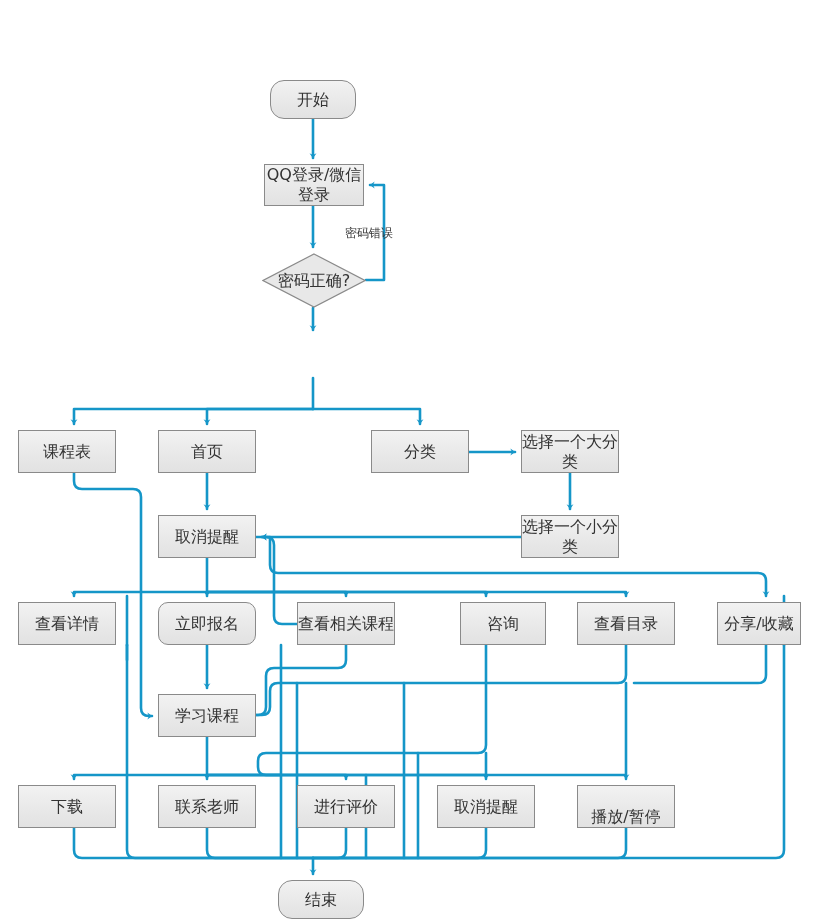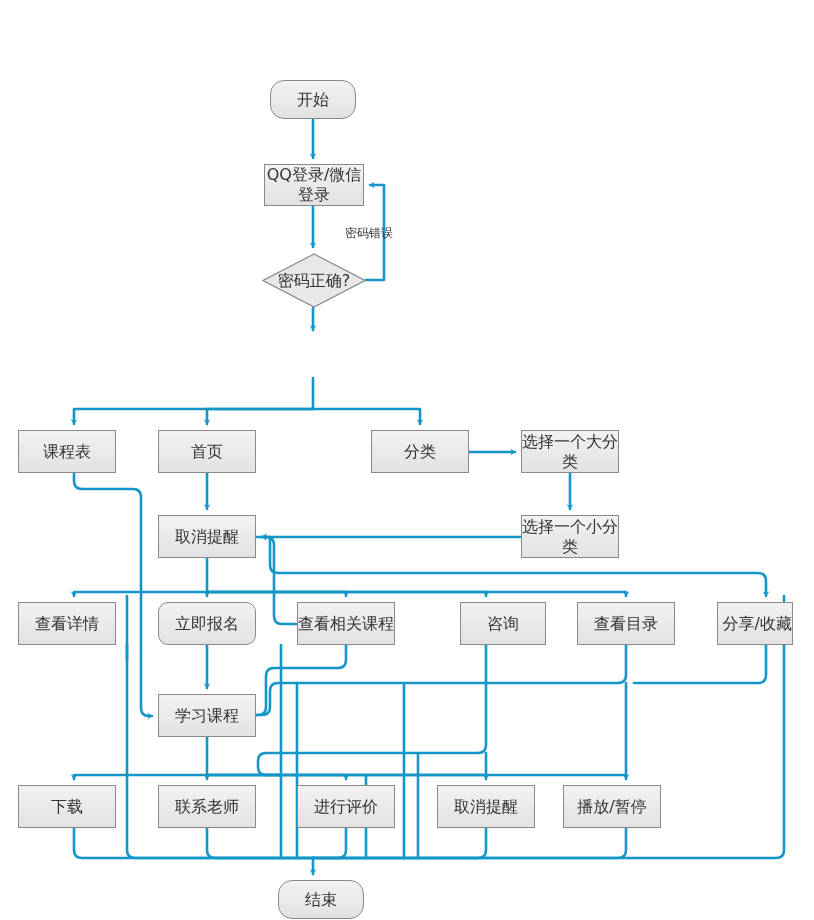--- a/index.html
+++ b/index.html
@@ -217,21 +217,21 @@
   </div>
 
   <div class="node process" style="left: 460px; top: 602px; width: 86px; height: 43px;">
     <span class="label">咨询</span>
   </div>
 
   <div class="node process" style="left: 577px; top: 602px; width: 98px; height: 43px;">
     <span class="label">查看目录</span>
   </div>
 
-  <div class="node process" style="left: 717px; top: 602px; width: 76px; height: 43px; justify-content: flex-end;">
+  <div class="node process" style="left: 717px; top: 602px; width: 84px; height: 43px;">
     <span class="label">分享/收藏</span>
   </div>
 
   <div class="node process" style="left: 158px; top: 694px; width: 98px; height: 43px;">
     <span class="label">学习课程</span>
   </div>
 
   <div class="node process" style="left: 18px; top: 785px; width: 98px; height: 43px;">
     <span class="label">下载</span>
   </div>
@@ -241,21 +241,21 @@
   </div>
 
   <div class="node process" style="left: 297px; top: 785px; width: 98px; height: 43px;">
     <span class="label">进行评价</span>
   </div>
 
   <div class="node process" style="left: 437px; top: 785px; width: 98px; height: 43px;">
     <span class="label">取消提醒</span>
   </div>
 
-  <div class="node process" style="left: 563px; top: 785px; width: 98px; height: 43px;">
+  <div class="node process" style="left: 577px; top: 785px; width: 98px; height: 43px; align-items: flex-end;">
     <span class="label">播放/暂停</span>
   </div>
 
   <div class="node terminator" style="left: 278px; top: 880px; width: 86px; height: 39px;">
     <span class="label">结束</span>
   </div>
 
   <div class="edge-label" style="left: 345px; top: 225px;">密码错误</div>
 
 </div>

